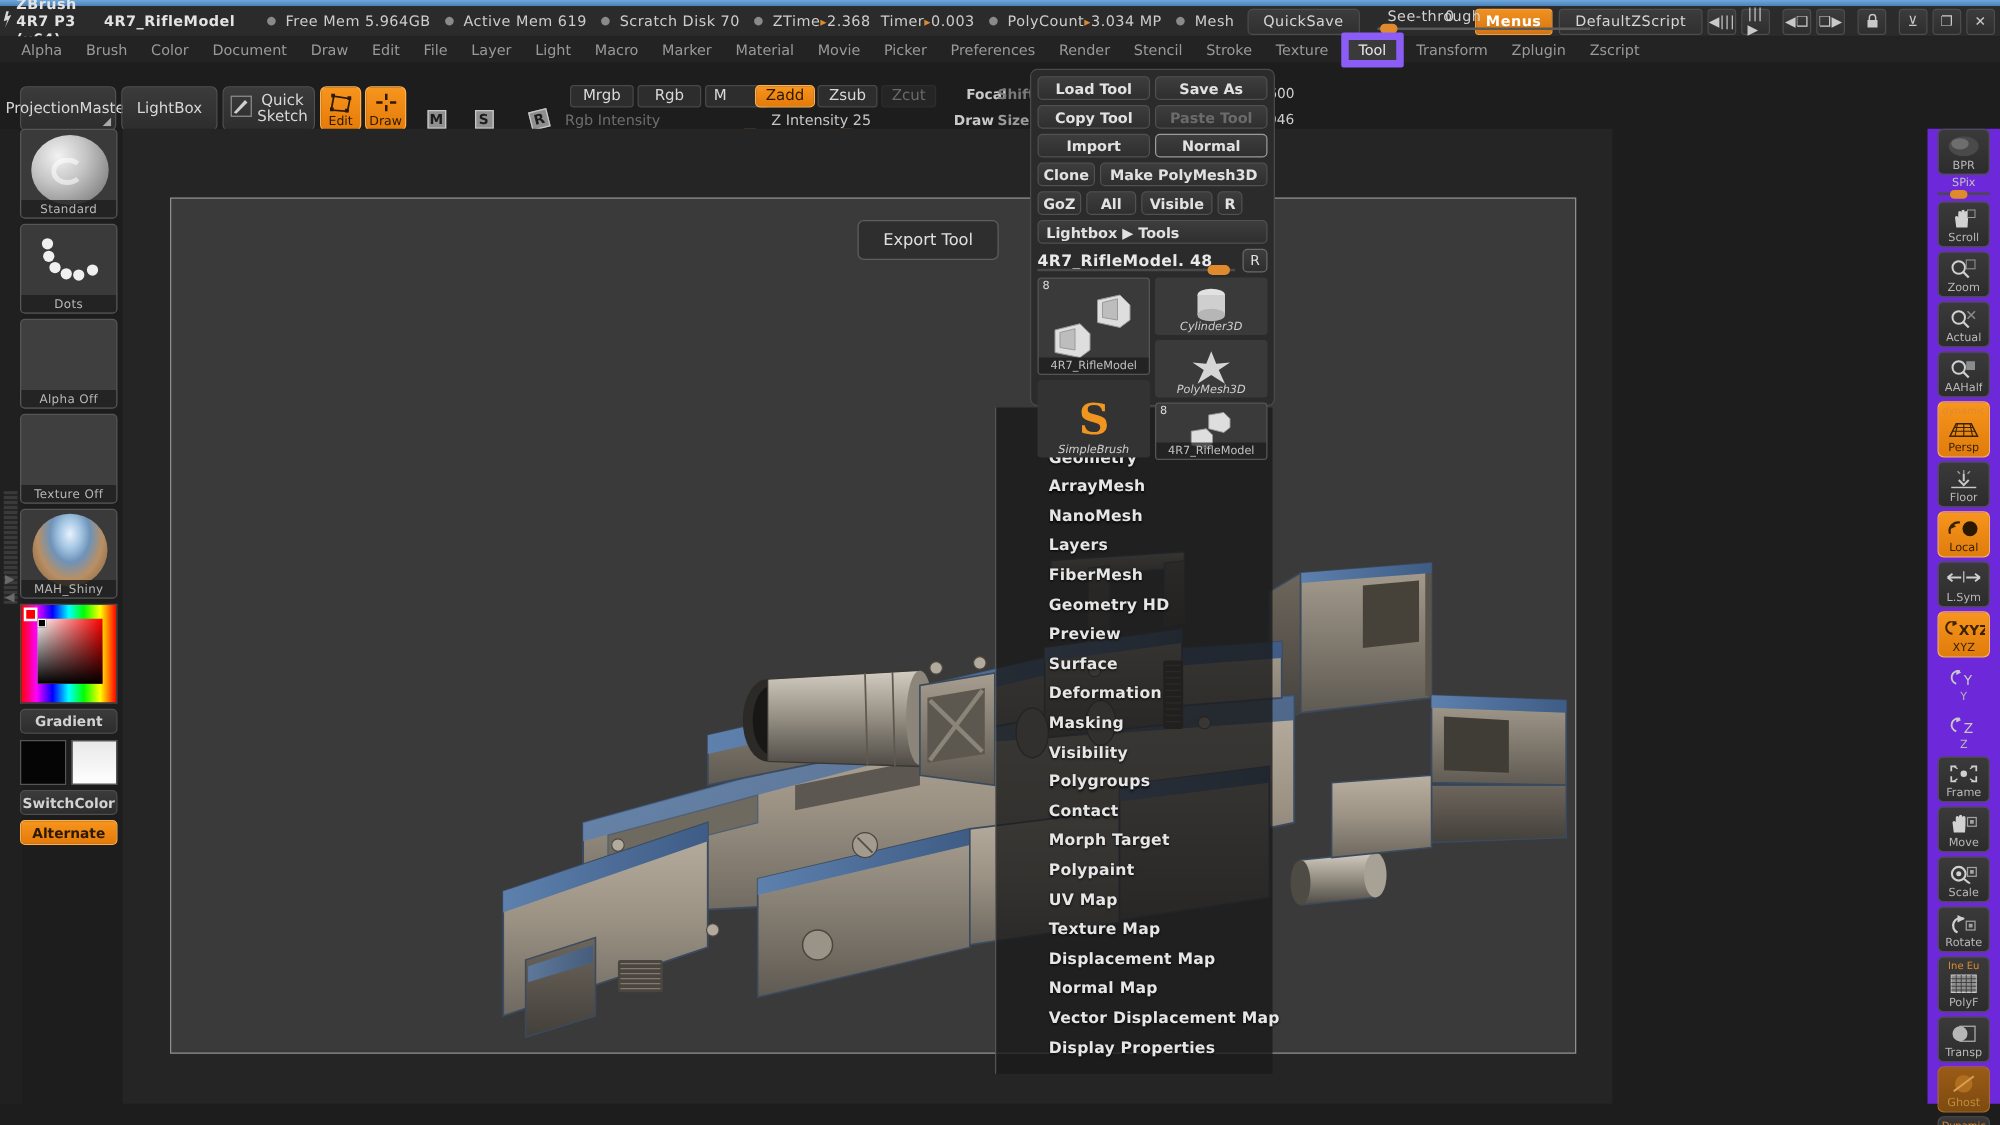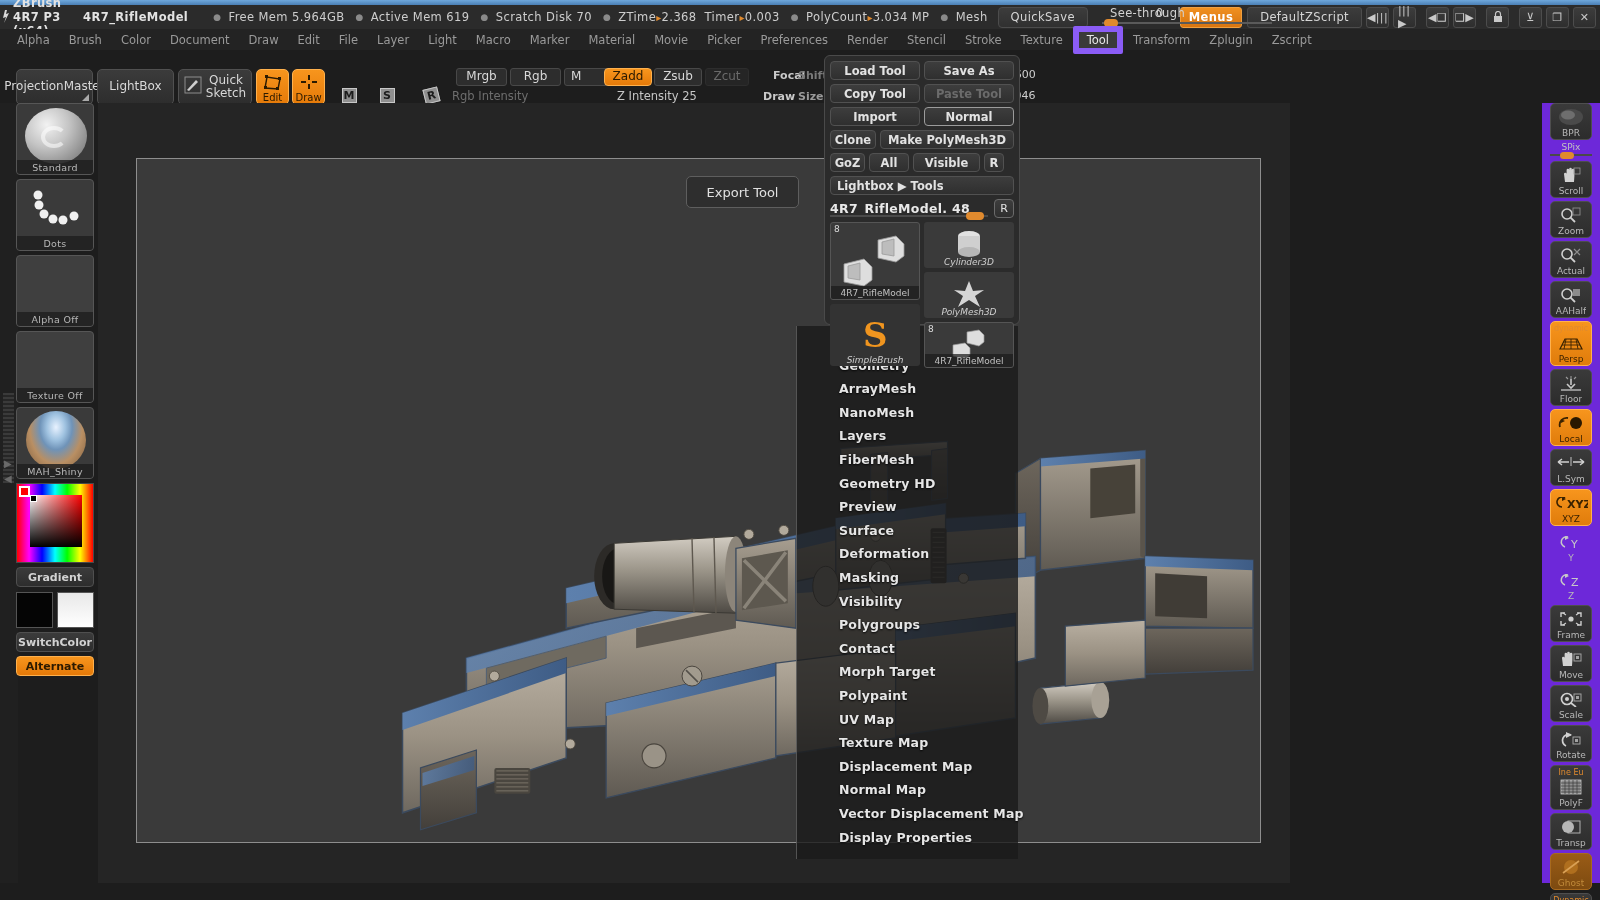--- a/index.html
+++ b/index.html
@@ -681,21 +681,21 @@
       <div class="tp-btn">Import</div>
       <div class="tp-btn hl">Normal</div>
     </div>
     <div class="tp-row">
       <div class="tp-btn fixed" style="width:46px">Clone</div>
       <div class="tp-btn">Make PolyMesh3D</div>
     </div>
     <div class="tp-row">
       <div class="tp-btn fixed" style="width:35px">GoZ</div>
       <div class="tp-btn fixed" style="width:40px">All</div>
-      <div class="tp-btn fixed" style="width:67px">Visible</div>
+      <div class="tp-btn fixed" style="width:57px">Visible</div>
       <div class="tp-btn fixed" style="width:20px">R</div>
     </div>
     <div class="tp-row">
       <div class="tp-btn" style="justify-content:flex-start;padding-left:6px">Lightbox ▶ Tools</div>
     </div>
 
     <div class="tp-title">
       <div class="nm">4R7_RifleModel. 48</div>
       <div class="line"></div>
       <div class="kn"></div>

